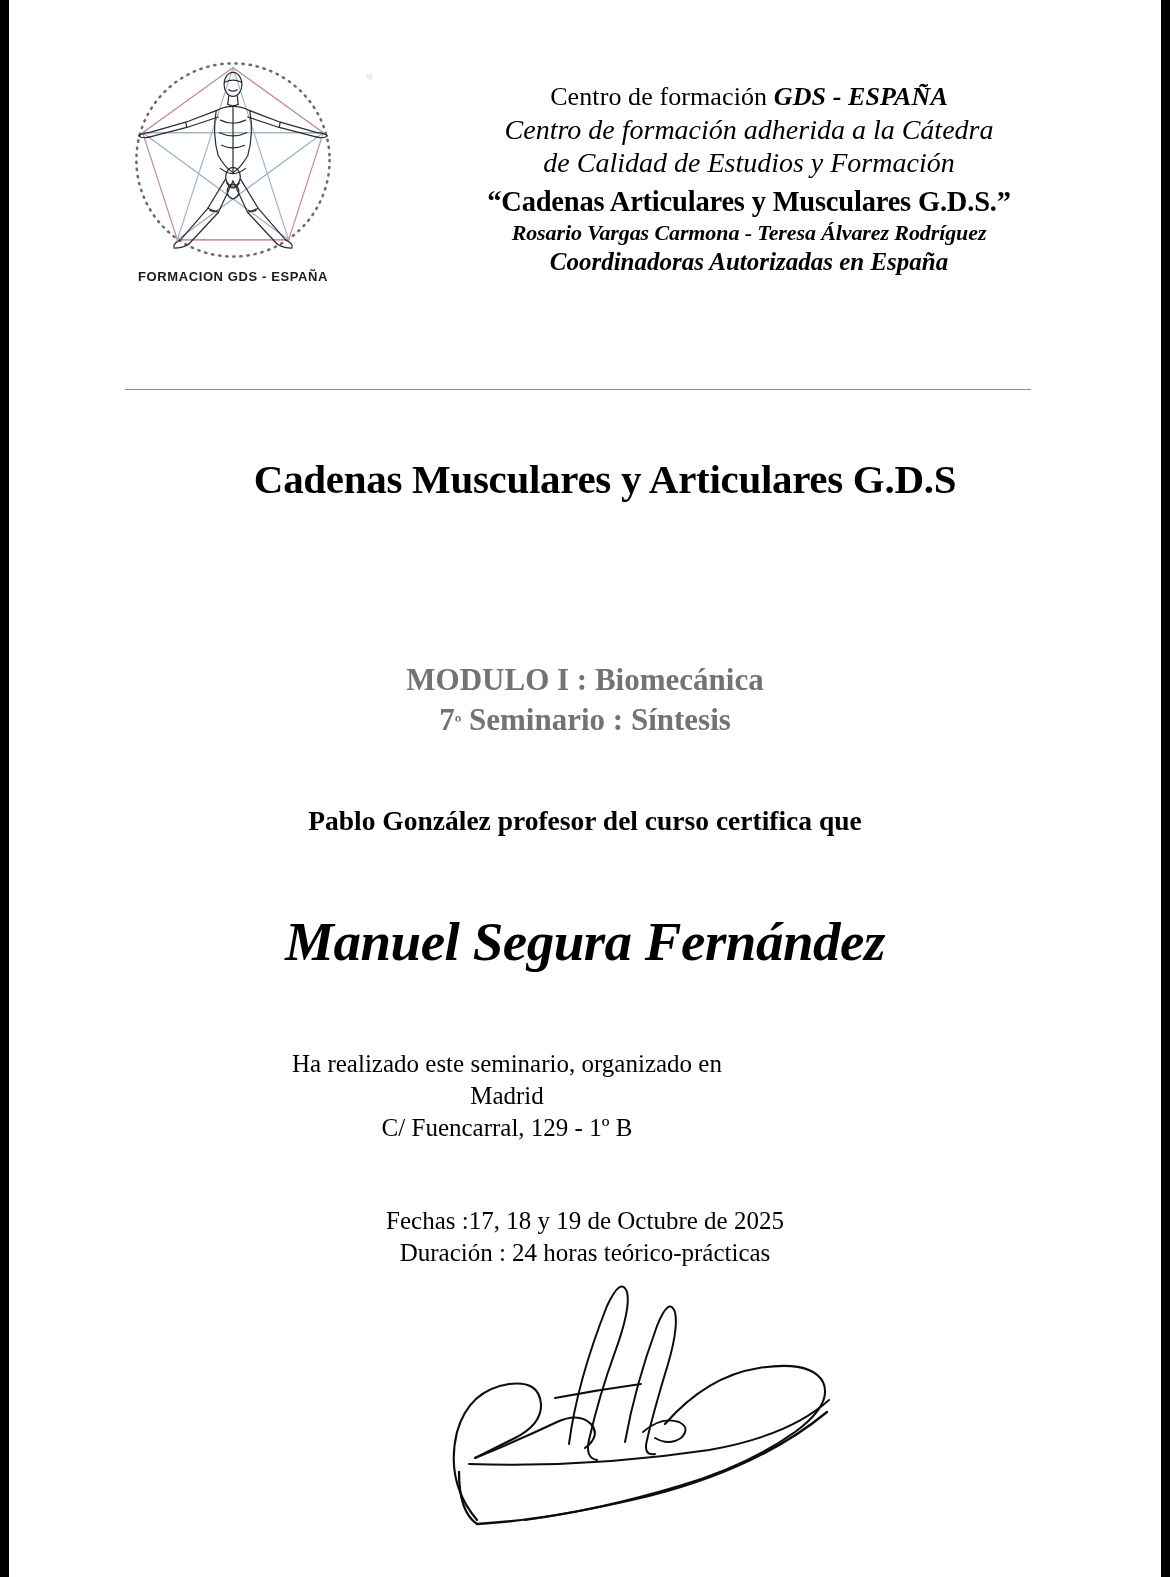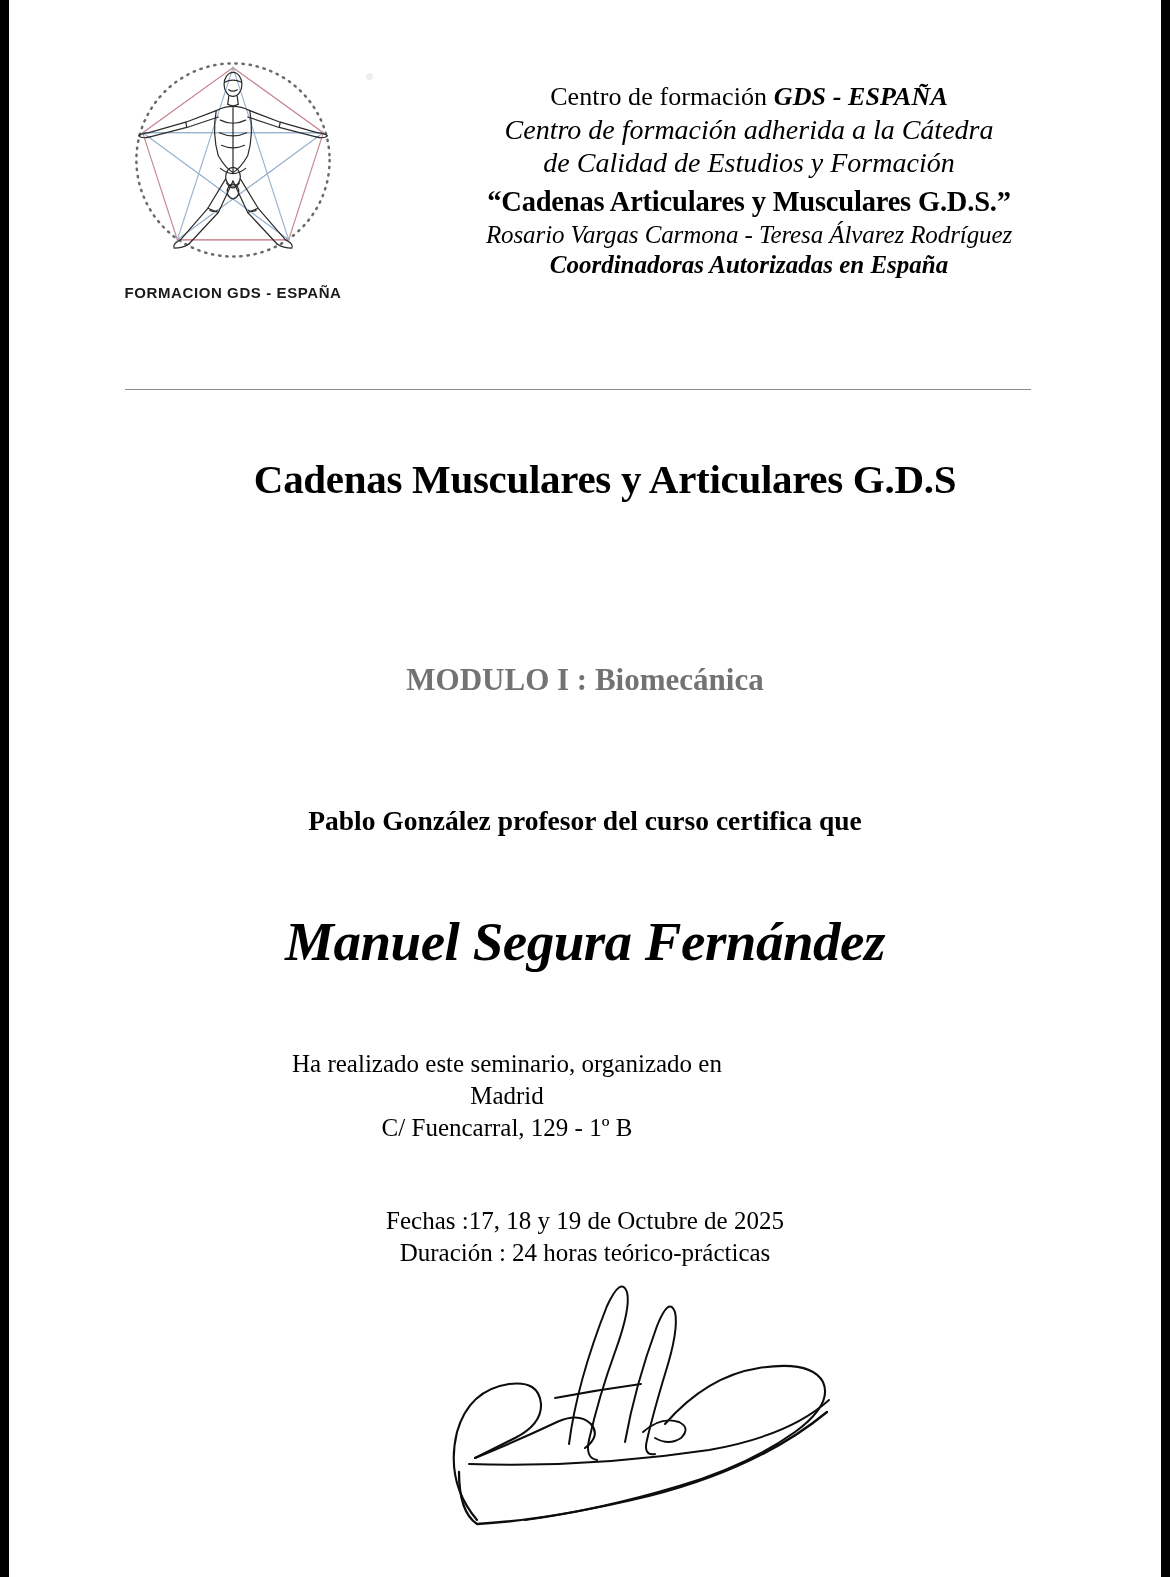--- a/index.html
+++ b/index.html
@@ -40,24 +40,24 @@
   }
   .logo-mark {
     width: 210px;
     height: 210px;
     margin: 0 auto;
     display: block;
   }
   .logo-caption {
     font-family: "Liberation Sans", sans-serif;
     font-weight: bold;
-    font-size: 15px;
+    font-size: 13px;
     letter-spacing: 0.6px;
     color: #1a1a1a;
-    margin-top: 19px;
+    margin-top: 4px;
     white-space: nowrap;
   }
   .faint-dot {
     position: absolute;
     left: 357px;
     top: 73px;
     width: 7px;
     height: 7px;
     border-radius: 50%;
     background: #eeeeee;
@@ -86,22 +86,22 @@
     line-height: 1.2;
   }
   .h-title {
     font-size: 28.5px;
     font-weight: bold;
     line-height: 1.3;
     margin-top: 3px;
     letter-spacing: -0.2px;
   }
   .h-coord1 {
-    font-size: 25px;
-    font-weight: normal;
+    font-size: 22px;
+    font-weight: bold;
     font-style: italic;
     line-height: 1.22;
     letter-spacing: -0.1px;
   }
   .h-coord2 {
     font-size: 25px;
     font-weight: bold;
     font-style: italic;
     line-height: 1.22;
   }
@@ -300,20 +300,21 @@
       <div class="h-coord2">Coordinadoras Autorizadas en España</div>
     </div>
   </div>
 
   <div class="divider"></div>
 
   <div class="course-title">Cadenas Musculares y Articulares G.D.S</div>
 
   <div class="module-block">
     <div class="module-line">MODULO I : Biomecánica</div>
+    <div class="seminar-line"><span>7</span><span class="ord">º</span><span> Seminario : Síntesis</span></div>
   </div>
 
   <div class="certifies">Pablo González profesor del curso certifica que</div>
 
   <div class="recipient">Manuel Segura Fernández</div>
 
   <div class="address-block">
     <div>Ha realizado este seminario, organizado en</div>
     <div>Madrid</div>
     <div>C/ Fuencarral, 129 - 1º B</div>

